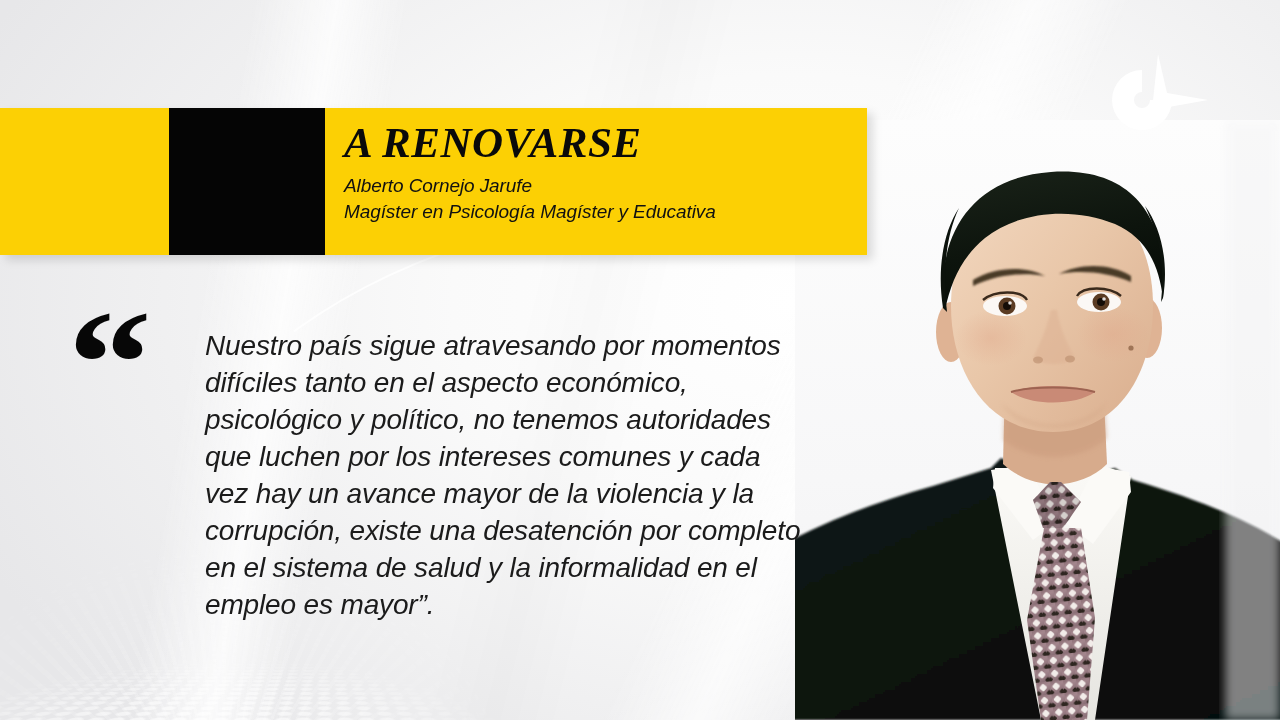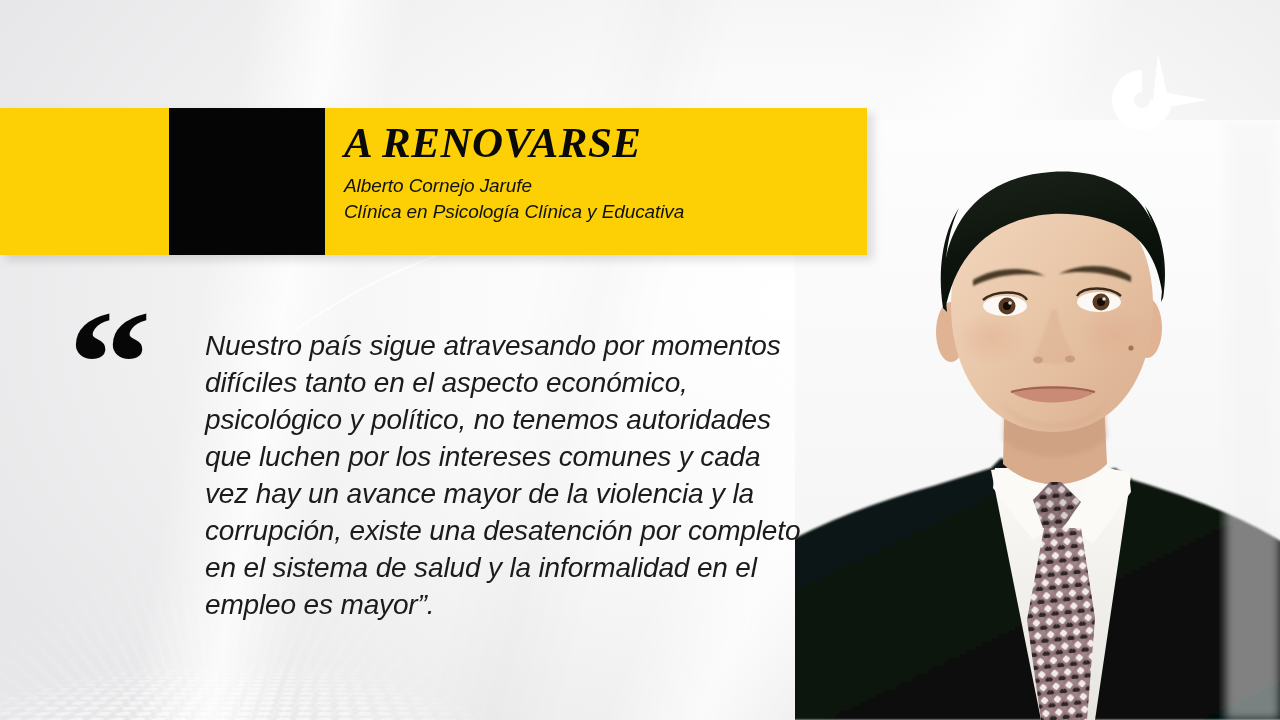--- a/index.html
+++ b/index.html
@@ -230,21 +230,21 @@
     <path d="M62 6 L71 45 L112 52 L56 62 Z" fill="#ffffff"></path>
   </svg>
 
   <div class="banner">
     <div class="banner-yellow"></div>
     <div class="banner-black"></div>
     <div class="banner-text">
       <div class="headline">A RENOVARSE</div>
       <div class="sub">
         <div>Alberto Cornejo Jarufe</div>
-        <div>Clínica en Psicología Clínica y Educativa</div>
+        <div>Magíster en Psicología Magíster y Educativa</div>
       </div>
     </div>
   </div>
 
   <div class="quote-mark">“</div>
   <div class="quote-body">Nuestro país sigue atravesando por momentos difíciles tanto en el aspecto económico, psicológico y político, no tenemos autoridades que luchen por los intereses comunes y cada vez hay un avance mayor de la violencia y la corrupción, existe una desatención por completo en el sistema de salud y la informalidad en el empleo es mayor”.</div>
 
 </div>
 
 </body></html>

